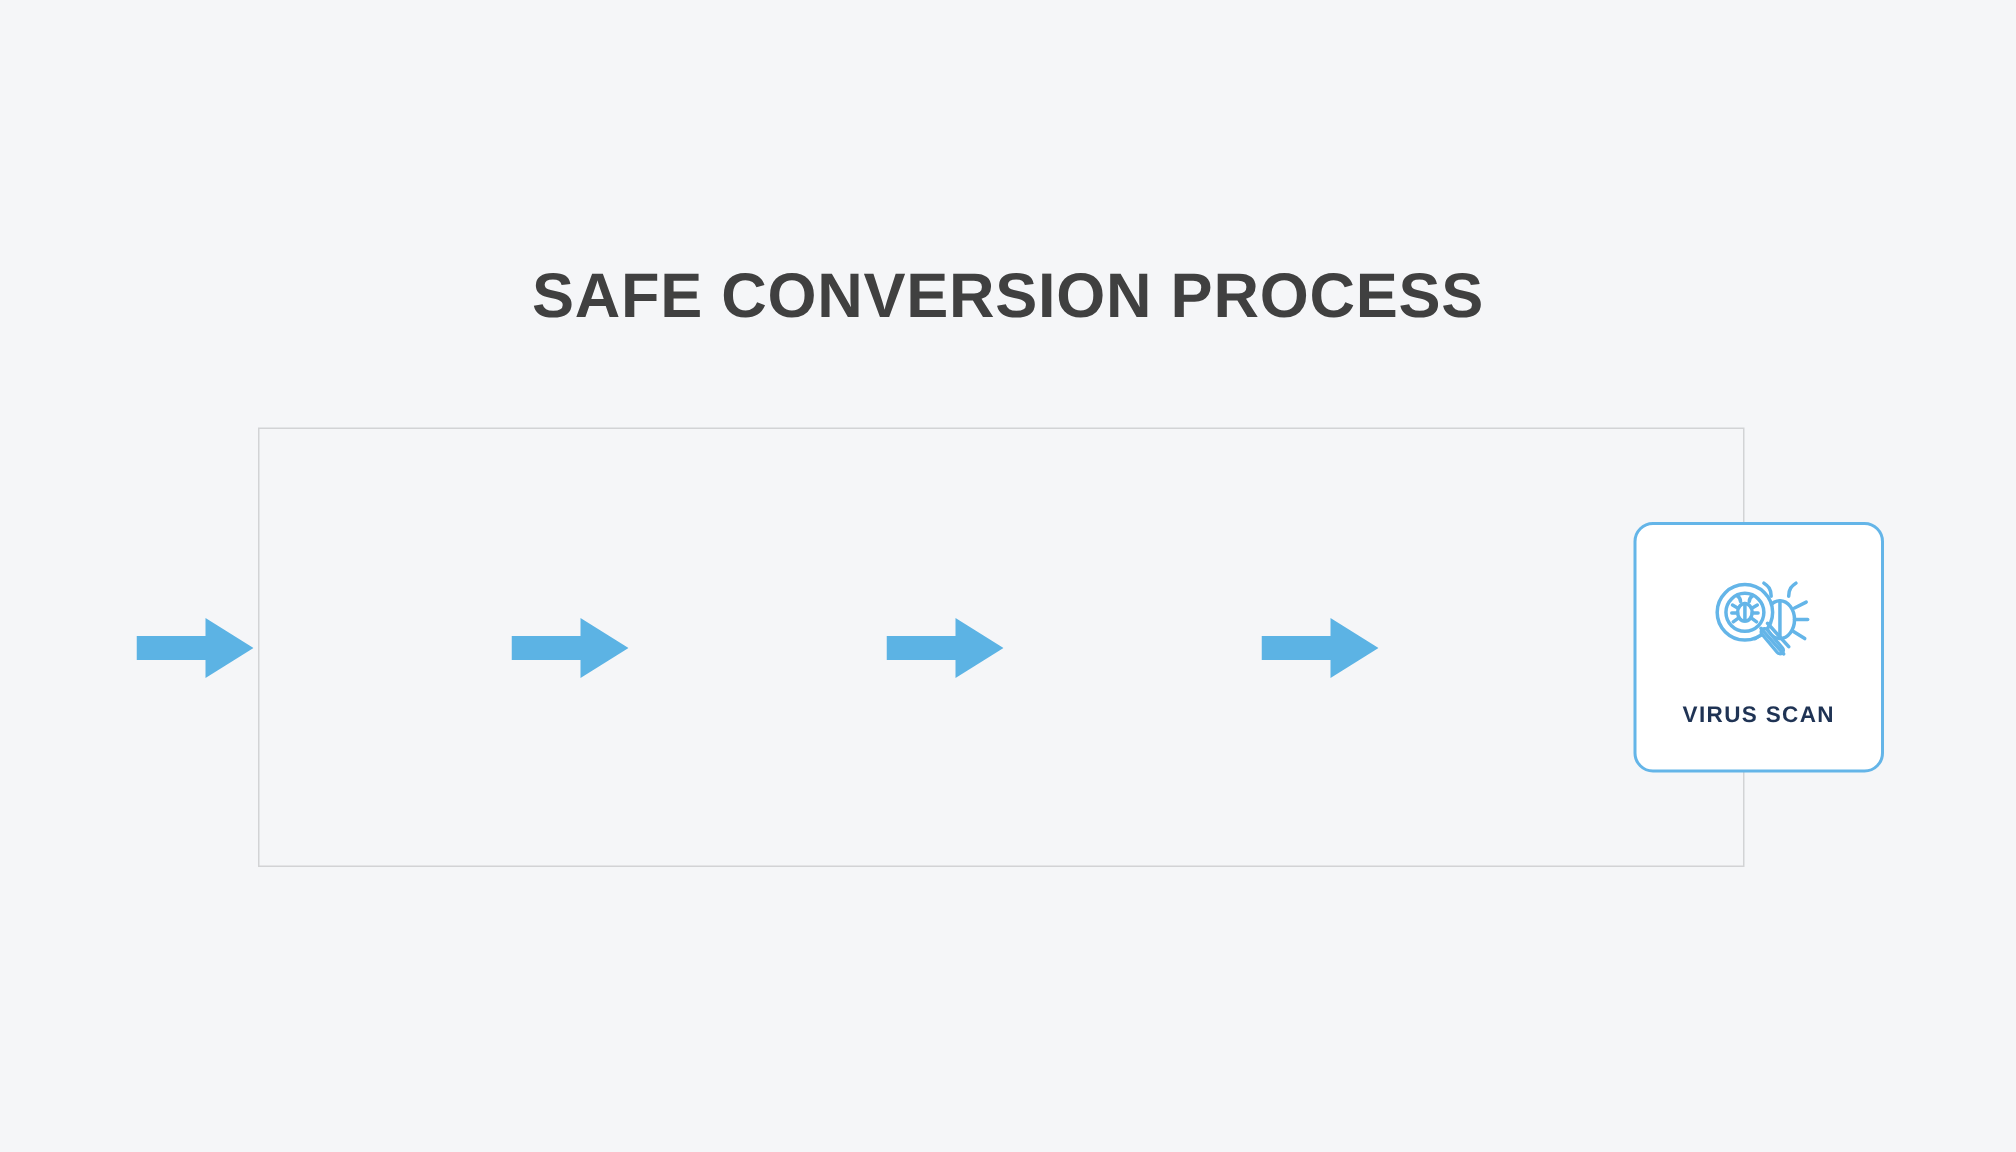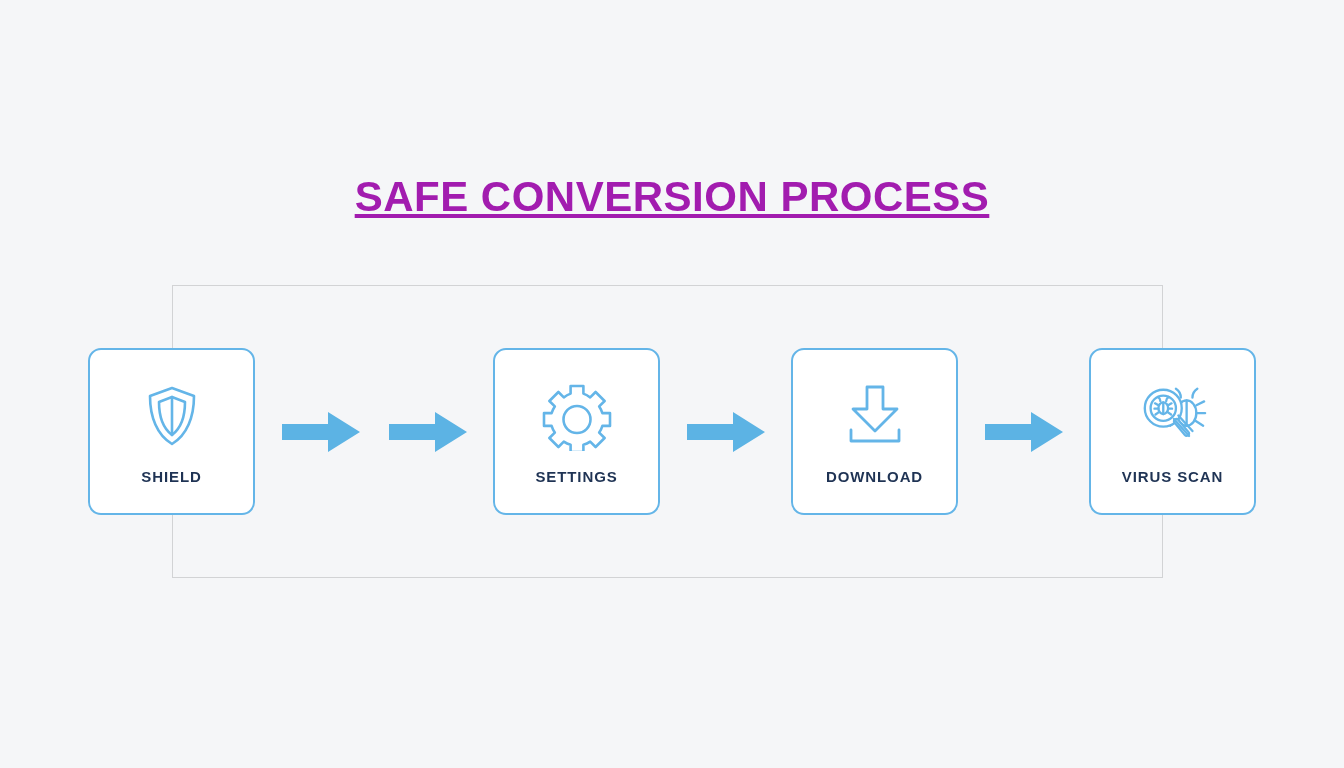--- a/index.html
+++ b/index.html
@@ -27,26 +27,25 @@
   .header {
     position: absolute;
     left: 0;
     top: 176px;
     width: 1344px;
     text-align: center;
   }
   .title {
     font-size: 42px;
     font-weight: bold;
-    color: #a21caf;
+    color: #404040;
     letter-spacing: 0.5px;
     line-height: 1.0;
     margin: 0;
     white-space: nowrap;
-    text-decoration: underline;
   }
   .subtitle {
     margin: 0;
     margin-top: 26px;
     font-size: 19px;
     font-weight: normal;
     color: #74c2ee;
     letter-spacing: 1.6px;
     line-height: 1.0;
   }
@@ -133,76 +132,41 @@
 <div id="canvas">
 
   <div class="header">
     <h1 class="title">SAFE CONVERSION PROCESS</h1>
   </div>
 
   <div class="frame"></div>
 
   <div class="steps">
 
-    <div class="card">
-      <div class="card-icon">
-        <svg width="70" height="70" viewBox="0 0 70 70" fill="none" stroke="#64b5e8" stroke-width="2.6" stroke-linecap="round" stroke-linejoin="round">
-          <path d="M35 7 L57 15 C57 36 50 54 35 63 C20 54 13 36 13 15 Z"></path>
-          <path d="M35 16 L48 21 C48 36 43 48 35 54 C27 48 22 36 22 21 Z"></path>
-          <line x1="35" y1="16" x2="35" y2="54"></line>
-        </svg>
-      </div>
-      <div class="card-label">SHIELD</div>
-    </div>
-
-    <div class="arrow">
-      <svg width="78" height="44" viewBox="0 0 78 44" fill="#5cb3e4">
-        <path d="M0 14 H46 V2 L78 22 L46 42 V30 H0 Z"></path>
-      </svg>
-    </div>
-
-
-    <div class="arrow">
-      <svg width="78" height="44" viewBox="0 0 78 44" fill="#5cb3e4">
-        <path d="M0 14 H46 V2 L78 22 L46 42 V30 H0 Z"></path>
-      </svg>
-    </div>
-
-    <div class="card">
-      <div class="card-icon">
-        <svg width="70" height="70" viewBox="0 0 70 70" fill="none" stroke="#64b5e8" stroke-width="2.6" stroke-linecap="round" stroke-linejoin="round">
-          <path d="M28.6 5 H41.4 V12.6 A24 24 0 0 1 48.2 16.4 L53.6 11 L62.6 20
-                   L57.2 25.4 A24 24 0 0 1 60.4 32.1 H68 V44.9 H60.4
-                   A24 24 0 0 1 57.2 51.6 L62.6 57 L53.6 66 L48.2 60.6
-                   A24 24 0 0 1 41.4 63.8 V71 H28.6 V63.8
-                   A24 24 0 0 1 21.8 60.6 L16.4 66 L7.4 57 L12.8 51.6
-                   A24 24 0 0 1 9.6 44.9 H2 V32.1 H9.6
-                   A24 24 0 0 1 12.8 25.4 L7.4 20 L16.4 11 L21.8 16.4
-                   A24 24 0 0 1 28.6 12.6 Z"></path>
-          <circle cx="35" cy="38.5" r="13.5"></circle>
-        </svg>
-      </div>
-      <div class="card-label">SETTINGS</div>
-    </div>
-
-    <div class="arrow">
-      <svg width="78" height="44" viewBox="0 0 78 44" fill="#5cb3e4">
-        <path d="M0 14 H46 V2 L78 22 L46 42 V30 H0 Z"></path>
-      </svg>
-    </div>
-
-    <div class="card">
-      <div class="card-icon">
-        <svg width="70" height="70" viewBox="0 0 70 70" fill="none" stroke="#64b5e8" stroke-width="2.8" stroke-linecap="round" stroke-linejoin="round">
-          <path d="M27 6 H43 V28 H57 L35 50 L13 28 H27 Z"></path>
-          <path d="M11 49 V60 H59 V49"></path>
-        </svg>
-      </div>
-      <div class="card-label">DOWNLOAD</div>
-    </div>
+
+    <div class="arrow">
+      <svg width="78" height="44" viewBox="0 0 78 44" fill="#5cb3e4">
+        <path d="M0 14 H46 V2 L78 22 L46 42 V30 H0 Z"></path>
+      </svg>
+    </div>
+
+
+    <div class="arrow">
+      <svg width="78" height="44" viewBox="0 0 78 44" fill="#5cb3e4">
+        <path d="M0 14 H46 V2 L78 22 L46 42 V30 H0 Z"></path>
+      </svg>
+    </div>
+
+
+    <div class="arrow">
+      <svg width="78" height="44" viewBox="0 0 78 44" fill="#5cb3e4">
+        <path d="M0 14 H46 V2 L78 22 L46 42 V30 H0 Z"></path>
+      </svg>
+    </div>
+
 
     <div class="arrow">
       <svg width="78" height="44" viewBox="0 0 78 44" fill="#5cb3e4">
         <path d="M0 14 H46 V2 L78 22 L46 42 V30 H0 Z"></path>
       </svg>
     </div>
 
     <div class="card">
       <div class="card-icon">
         <svg width="74" height="70" viewBox="0 0 74 70" fill="none" stroke="#64b5e8" stroke-width="2.4" stroke-linecap="round" stroke-linejoin="round">

